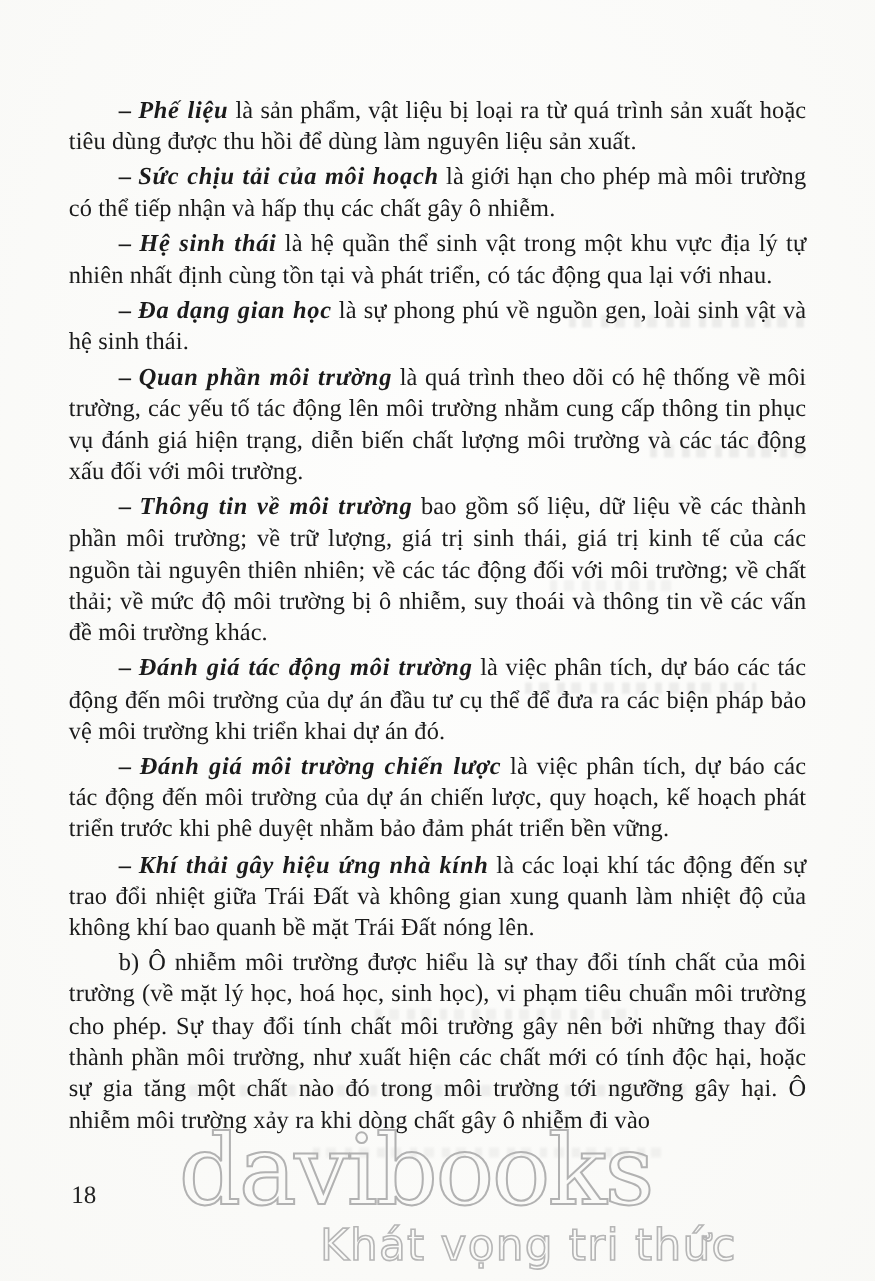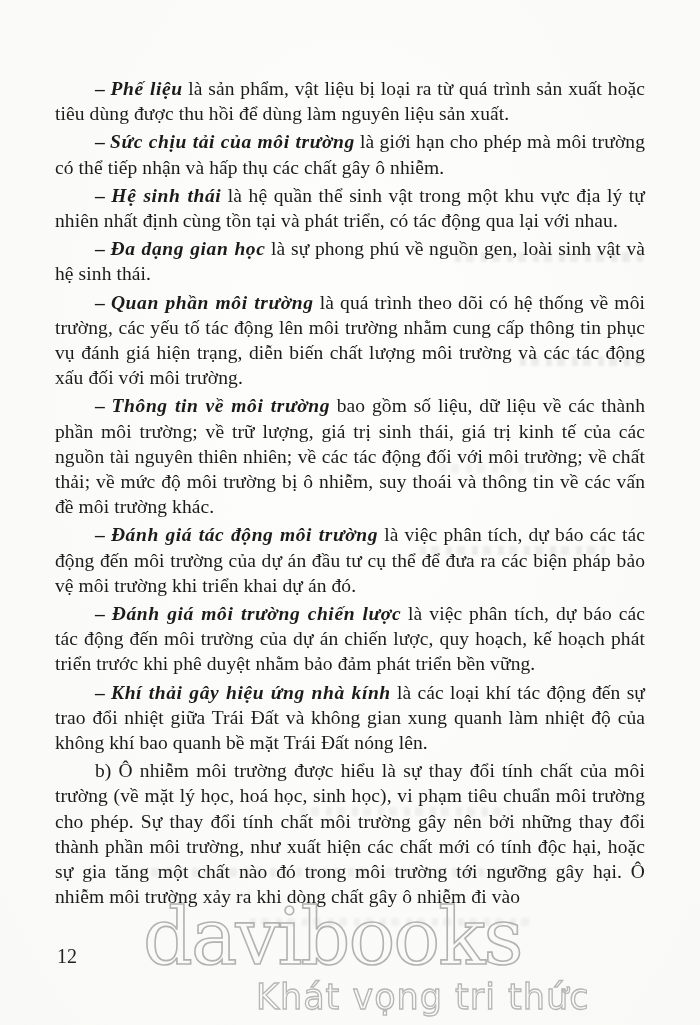--- a/index.html
+++ b/index.html
@@ -109,29 +109,29 @@
 <div class="smudge s1"></div>
 <div class="smudge s2"></div>
 <div class="smudge s3"></div>
 <div class="smudge s4"></div>
 <div class="smudge s5"></div>
 <div class="smudge s6"></div>
 <div class="smudge s7"></div>
 
 <div class="page-text">
     <p class="para"><span class="dash">– </span><span class="term">Phế liệu</span><span> là sản phẩm, vật liệu bị loại ra từ quá trình sản xuất hoặc tiêu dùng được thu hồi để dùng làm nguyên liệu sản xuất.</span></p>
-    <p class="para"><span class="dash">– </span><span class="term">Sức chịu tải của môi trường</span><span> là giới hạn cho phép mà môi trường có thể tiếp nhận và hấp thụ các chất gây ô nhiễm.</span></p>
+    <p class="para"><span class="dash">– </span><span class="term">Sức chịu tải của môi hoạch</span><span> là giới hạn cho phép mà môi trường có thể tiếp nhận và hấp thụ các chất gây ô nhiễm.</span></p>
     <p class="para"><span class="dash">– </span><span class="term">Hệ sinh thái</span><span> là hệ quần thể sinh vật trong một khu vực địa lý tự nhiên nhất định cùng tồn tại và phát triển, có tác động qua lại với nhau.</span></p>
     <p class="para"><span class="dash">– </span><span class="term">Đa dạng gian học</span><span> là sự phong phú về nguồn gen, loài sinh vật và hệ sinh thái.</span></p>
     <p class="para"><span class="dash">– </span><span class="term">Quan phần môi trường</span><span> là quá trình theo dõi có hệ thống về môi trường, các yếu tố tác động lên môi trường nhằm cung cấp thông tin phục vụ đánh giá hiện trạng, diễn biến chất lượng môi trường và các tác động xấu đối với môi trường.</span></p>
     <p class="para"><span class="dash">– </span><span class="term">Thông tin về môi trường</span><span> bao gồm số liệu, dữ liệu về các thành phần môi trường; về trữ lượng, giá trị sinh thái, giá trị kinh tế của các nguồn tài nguyên thiên nhiên; về các tác động đối với môi trường; về chất thải; về mức độ môi trường bị ô nhiễm, suy thoái và thông tin về các vấn đề môi trường khác.</span></p>
     <p class="para"><span class="dash">– </span><span class="term">Đánh giá tác động môi trường</span><span> là việc phân tích, dự báo các tác động đến môi trường của dự án đầu tư cụ thể để đưa ra các biện pháp bảo vệ môi trường khi triển khai dự án đó.</span></p>
     <p class="para"><span class="dash">– </span><span class="term">Đánh giá môi trường chiến lược</span><span> là việc phân tích, dự báo các tác động đến môi trường của dự án chiến lược, quy hoạch, kế hoạch phát triển trước khi phê duyệt nhằm bảo đảm phát triển bền vững.</span></p>
     <p class="para"><span class="dash">– </span><span class="term">Khí thải gây hiệu ứng nhà kính</span><span> là các loại khí tác động đến sự trao đổi nhiệt giữa Trái Đất và không gian xung quanh làm nhiệt độ của không khí bao quanh bề mặt Trái Đất nóng lên.</span></p>
     <p class="para"><span>b) Ô nhiễm môi trường được hiểu là sự thay đổi tính chất của môi trường (về mặt lý học, hoá học, sinh học), vi phạm tiêu chuẩn môi trường cho phép. Sự thay đổi tính chất môi trường gây nên bởi những thay đổi thành phần môi trường, như xuất hiện các chất mới có tính độc hại, hoặc sự gia tăng một chất nào đó trong môi trường tới ngưỡng gây hại. Ô nhiễm môi trường xảy ra khi dòng chất gây ô nhiễm đi vào</span></p>
   </div>
 
-<div class="page-number">12</div>
+<div class="page-number">18</div>
 
 <div class="watermark">
   <div class="wm-line1">davibooks</div>
   <div class="wm-line2">Khát vọng tri thức</div>
 </div>
 
 </body></html>

